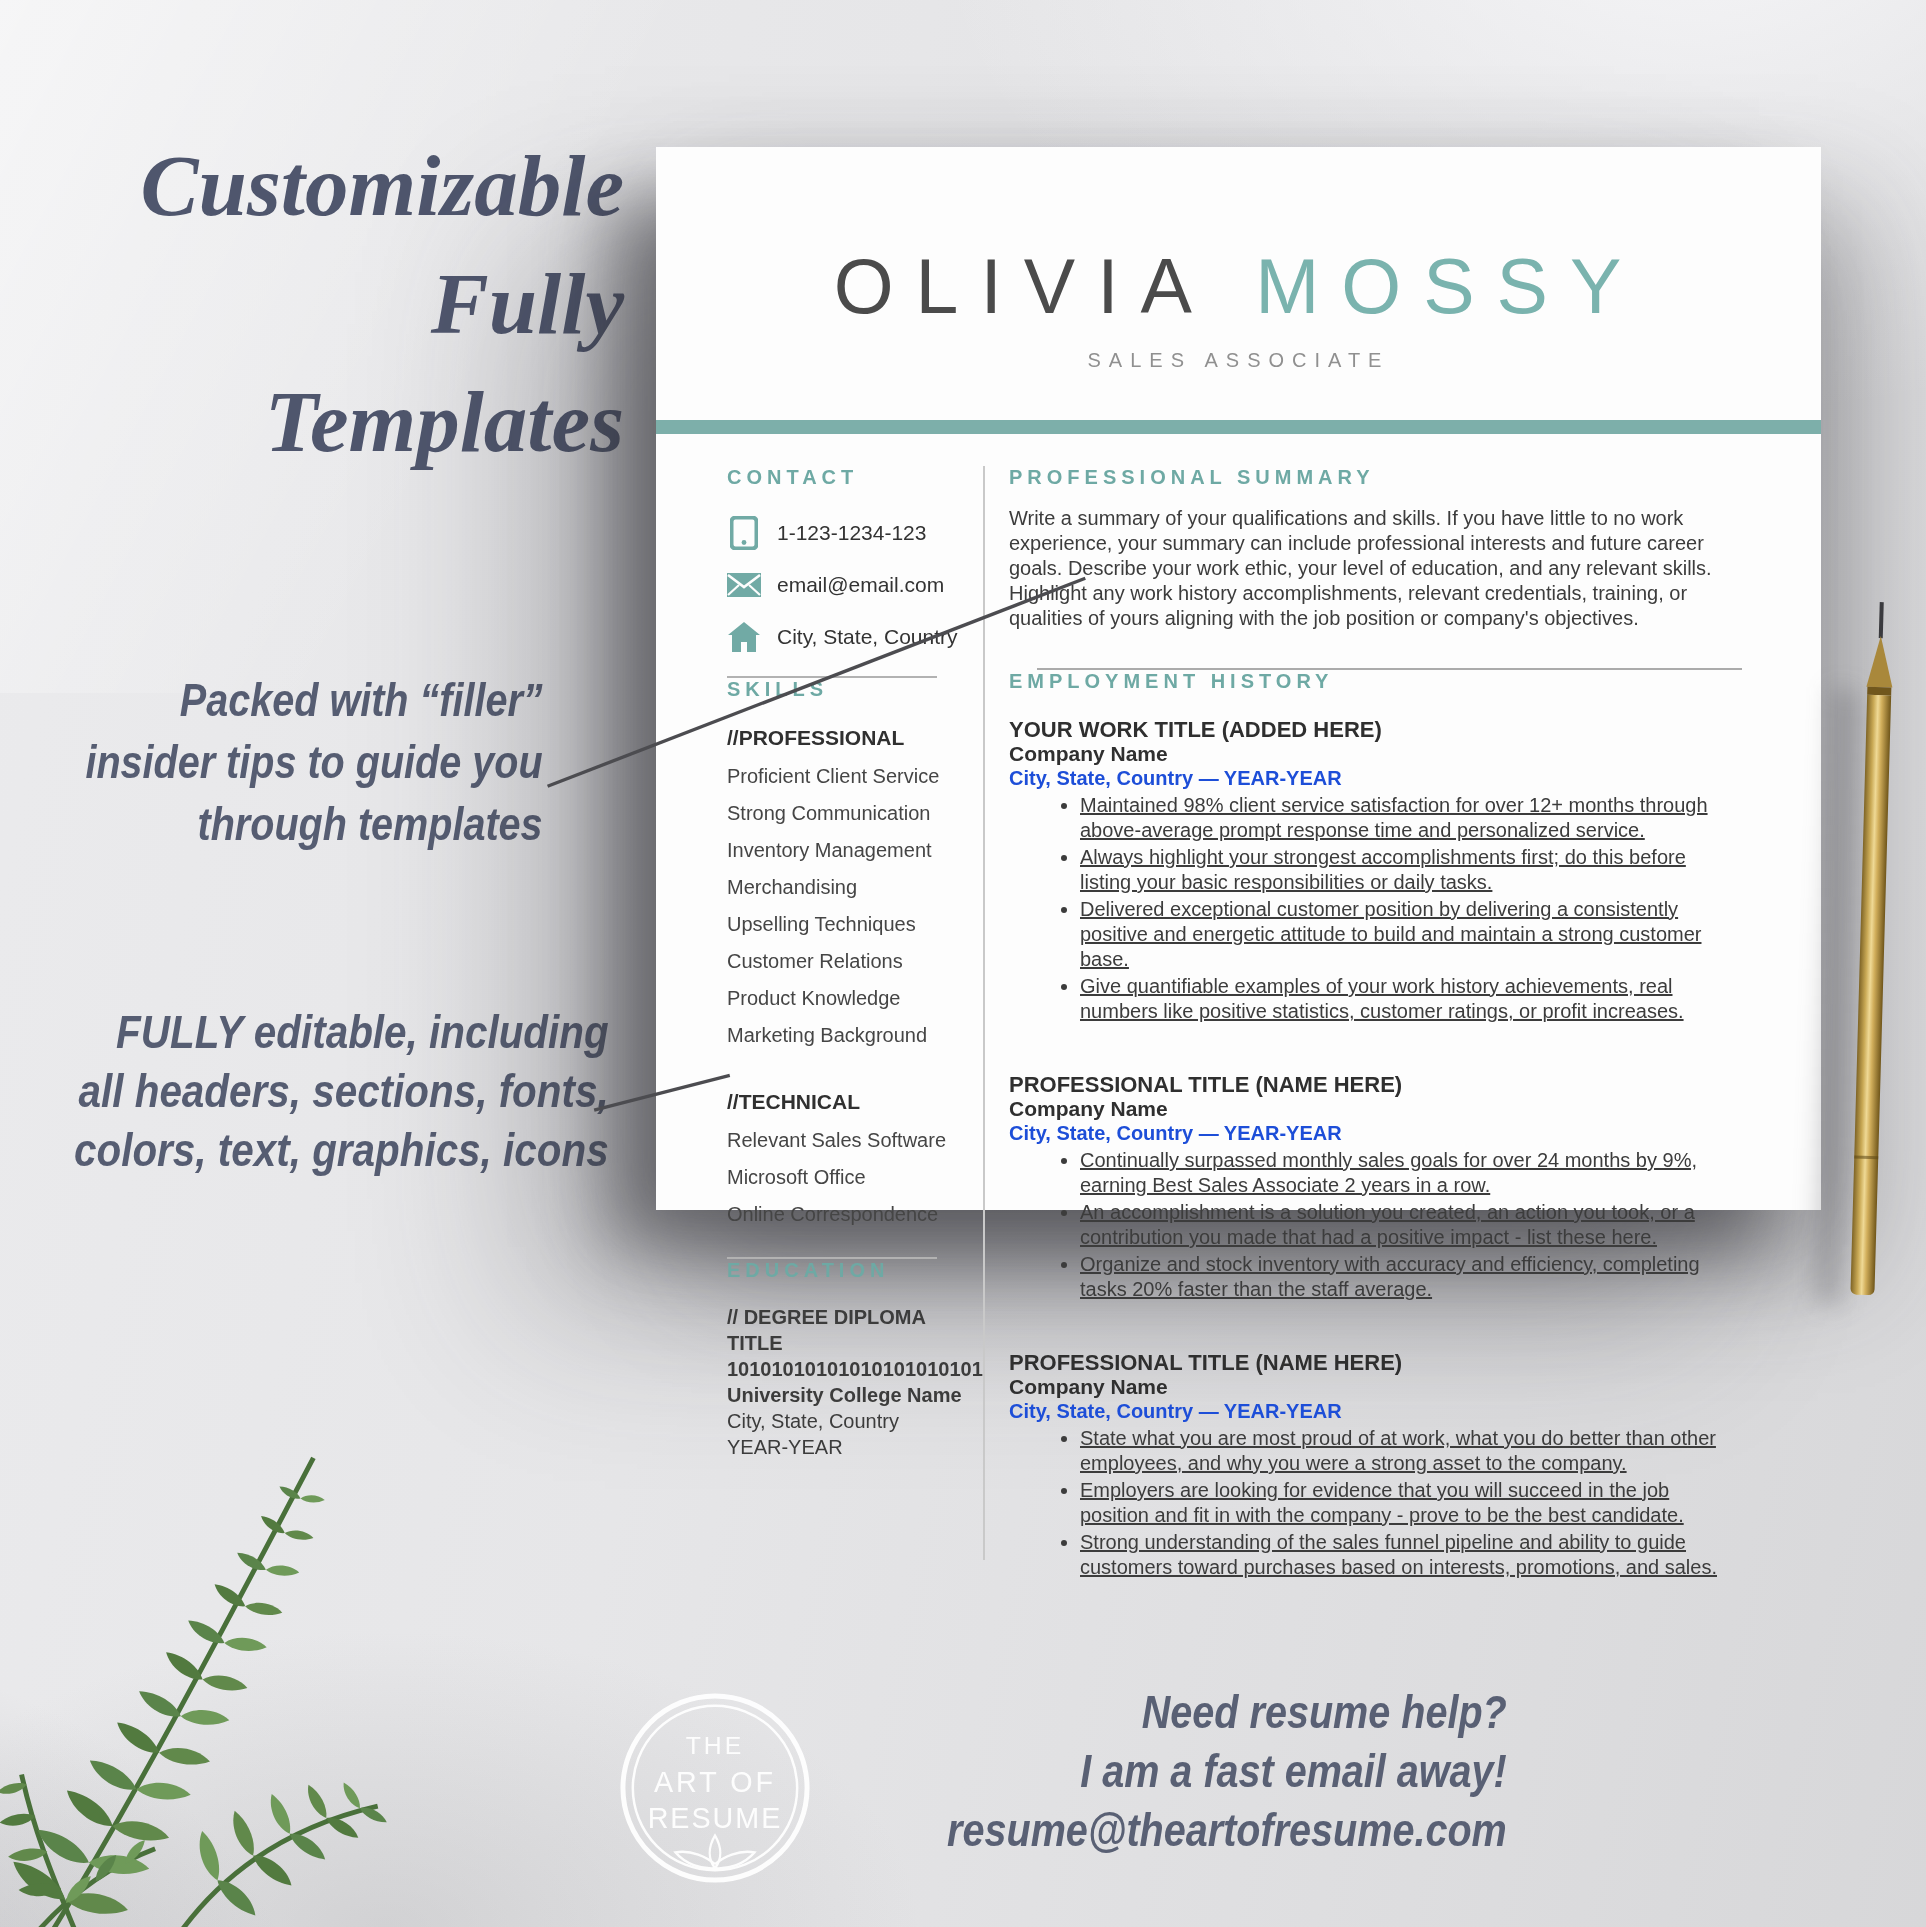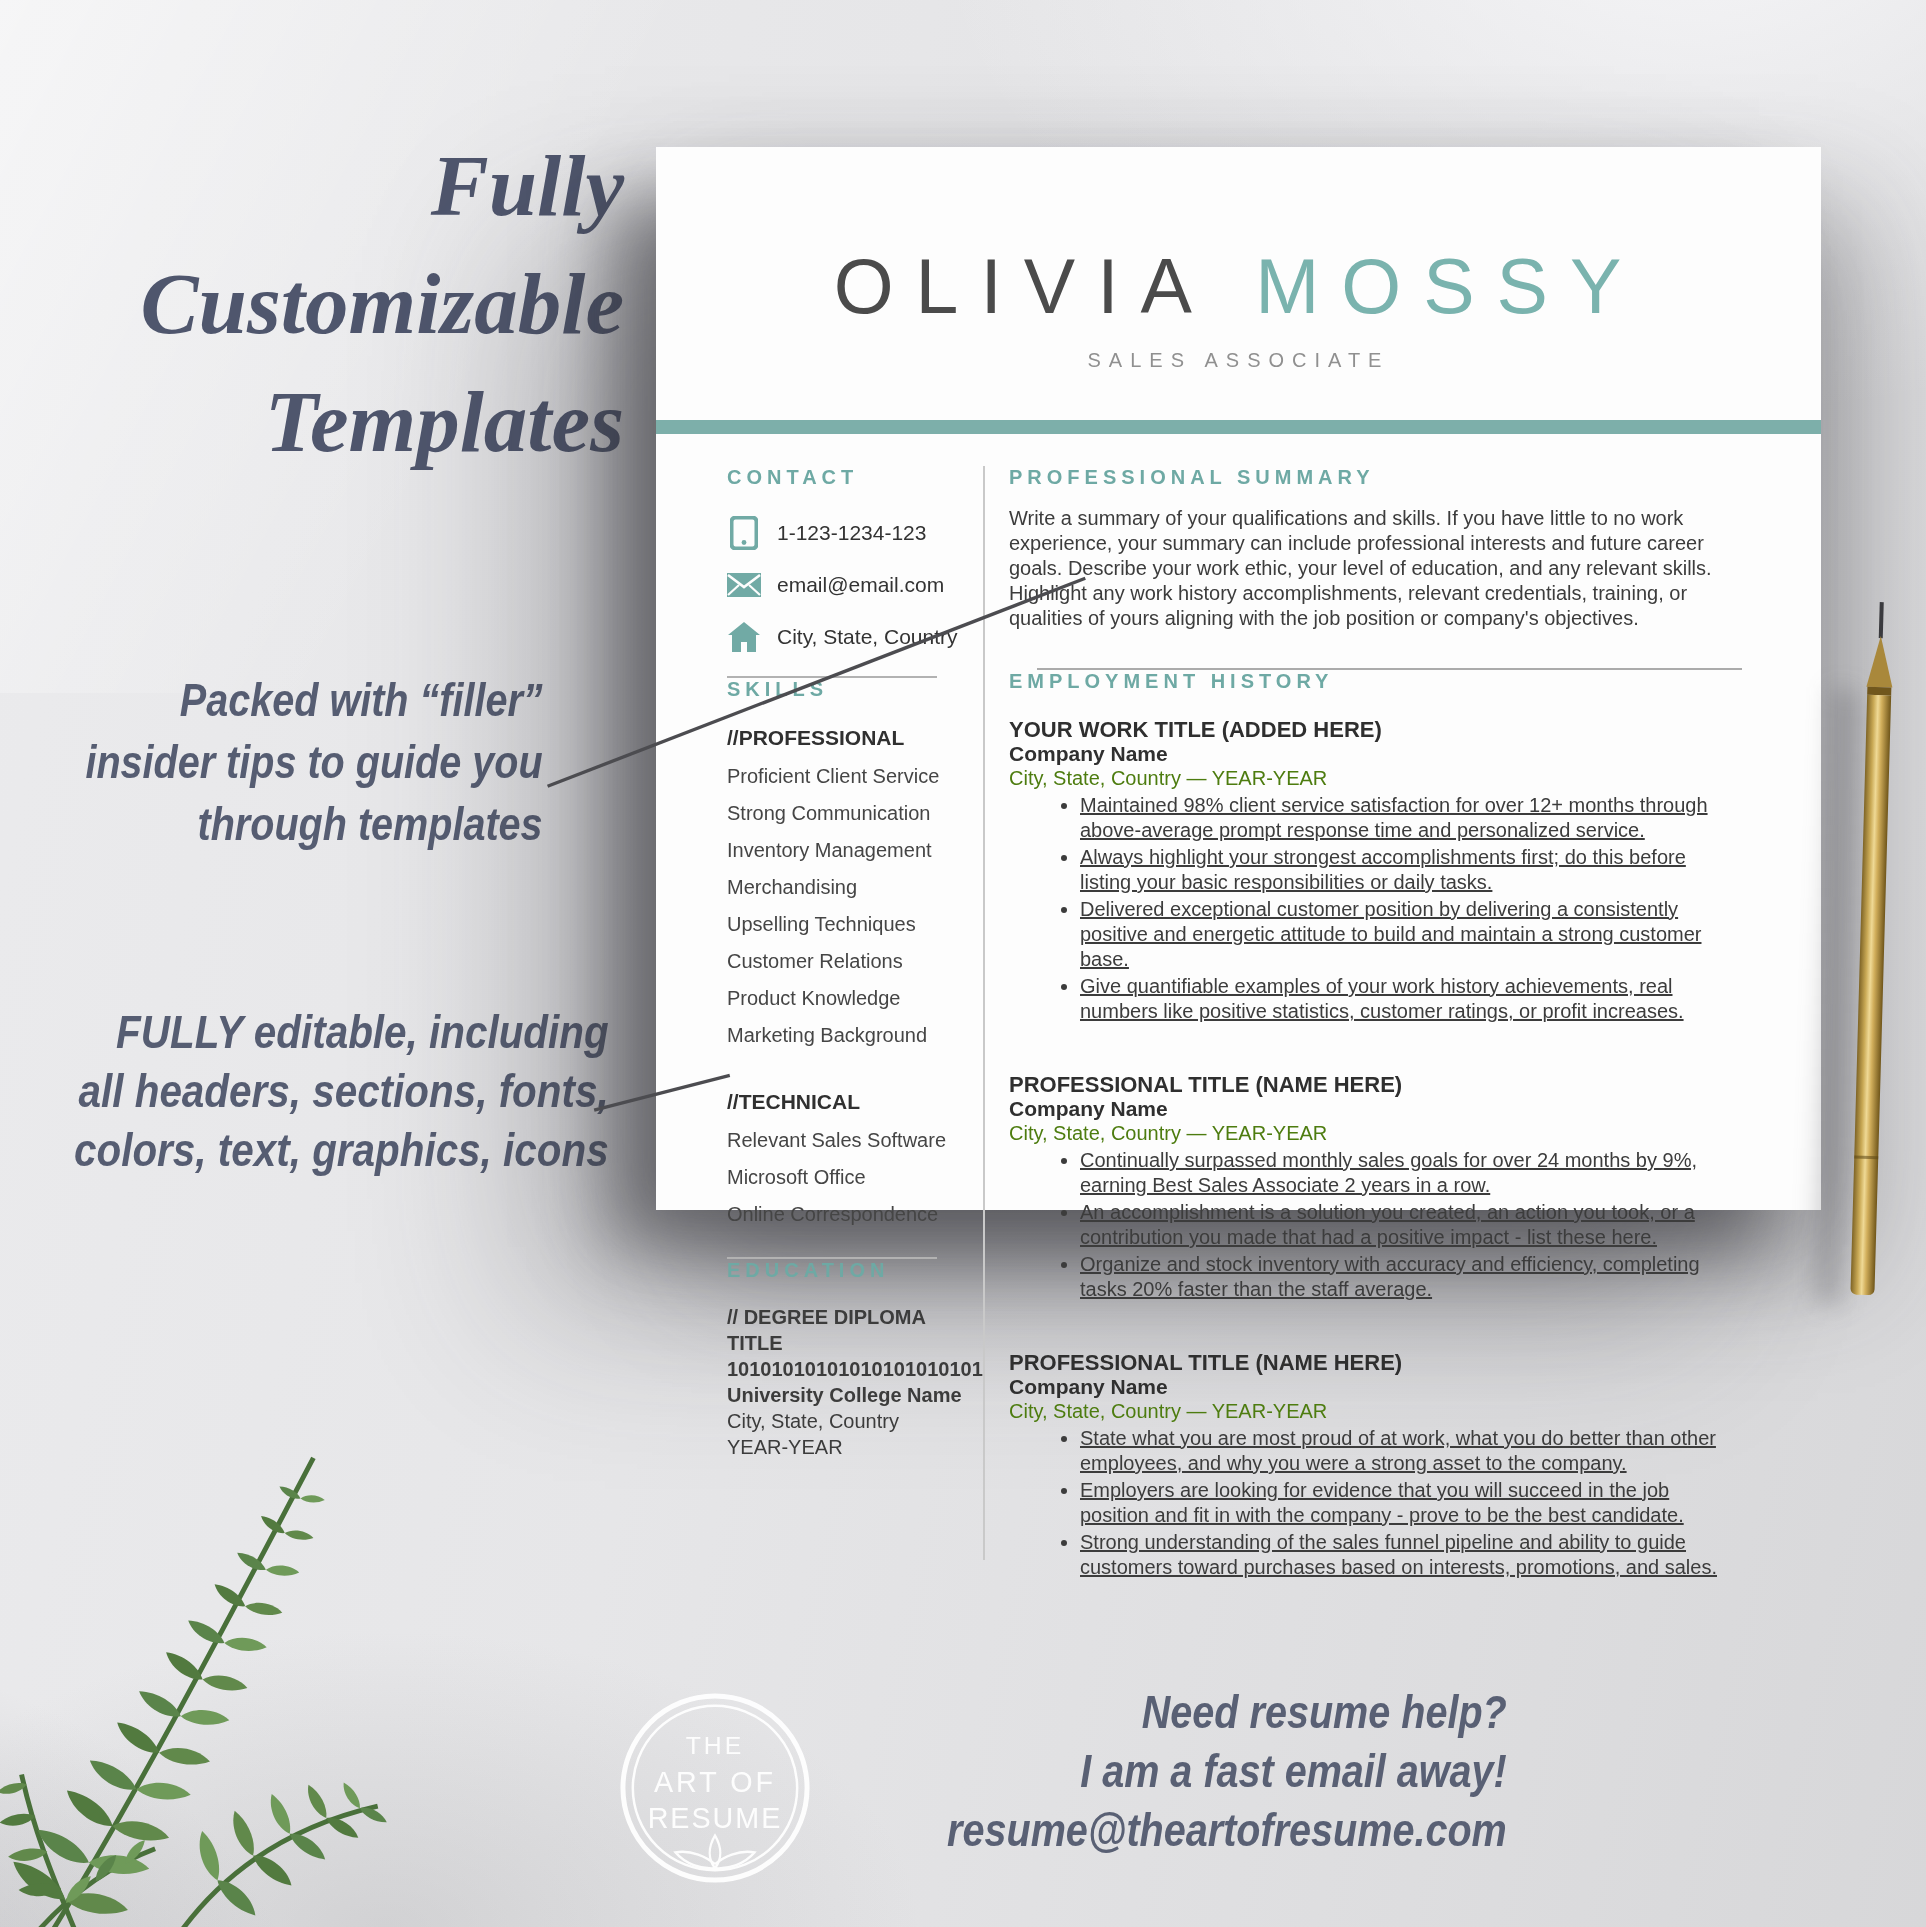--- a/index.html
+++ b/index.html
@@ -59,21 +59,21 @@
   
   .rightcol{position:absolute;left:353px;top:319px;width:741px;color:#3e3e3e;}
   .summary-h{margin-top:7px;}
   .summary-p{margin:17px 0 0 0;font-size:20px;line-height:25px;color:#3c3c3c;width:733px;}
   .rrule{border:none;border-top:2px solid #ababab;width:705px;margin:37px 0 0 28px;}
   .emp-h{margin-top:21px;}
   .job{margin-top:25px;}
   .job + .job{margin-top:49px;}
   .job-title{font-weight:700;font-size:22px;line-height:24px;color:#2f2f2f;}
   .job-company{font-weight:700;font-size:21px;line-height:24px;color:#2f2f2f;}
-  .job-meta{font-size:20px;line-height:24px;color:#4d7c0f;}
+  .job-meta{font-size:20px;line-height:24px;color:#1d4ed8;font-weight:bold;}
   .job ul{margin:3px 0 0 0;padding:0 0 0 71px;}
   .job li{font-size:20px;line-height:25px;color:#3c3c3c;margin-top:2px;width:653px;text-decoration:underline;}
   
   .annot{position:absolute;inset:0;pointer-events:none;}
   
   .pen{position:absolute;left:1855px;top:602px;width:34px;height:699px;transform:rotate(1.6deg);}
   .pen::before{content:"";position:absolute;left:-30px;top:89px;width:26px;height:614px;
     background:rgba(70,70,76,.28);filter:blur(12px);transform:skewY(3deg);}
   .pen-needle{position:absolute;left:15px;top:0;width:4px;height:36px;background:#3a3a3e;}
   .pen-cone{position:absolute;left:4px;top:34px;width:0;height:0;
@@ -88,22 +88,22 @@
   
   .fern{position:absolute;left:-18px;top:1339px;}
 </style>
 </head>
 <body>
 
 <div class="backdrop"></div>
 <div class="backdrop-sheen"></div>
 
 <div class="headline">
+  <div>Customizable</div>
   <div>Fully</div>
-  <div>Customizable</div>
   <div>Templates</div>
 </div>
 
 <div class="tip tip-filler">
   <div>Packed with “filler”</div>
   <div>insider tips to guide you</div>
   <div>through templates</div>
 </div>
 
 <div class="tip tip-editable">

